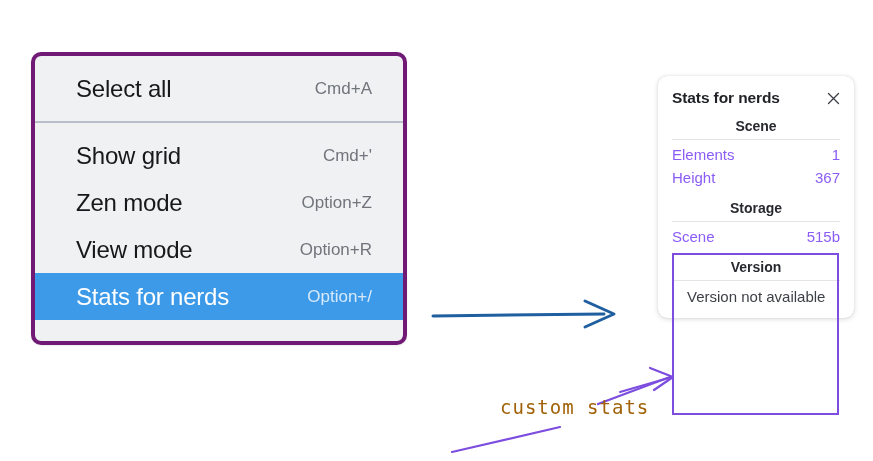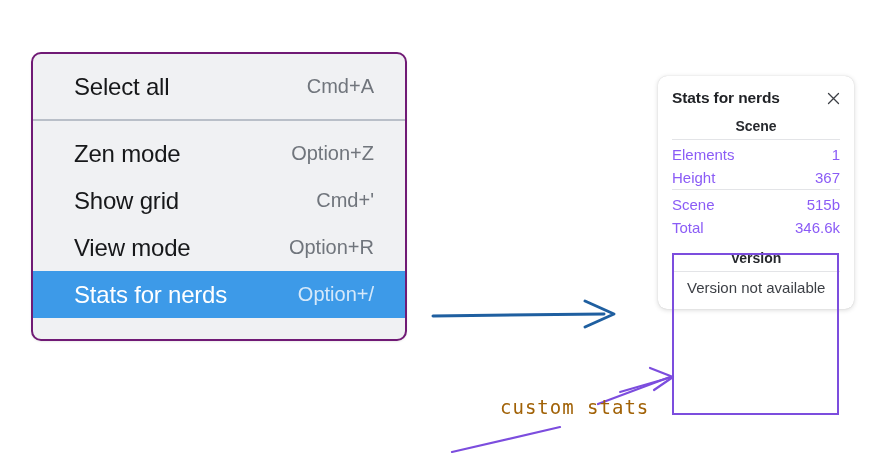--- a/index.html
+++ b/index.html
@@ -15,21 +15,21 @@
     overflow: hidden;
   }
 
   
   #context-menu {
     position: absolute;
     left: 31px;
     top: 52px;
     width: 376px;
     background: #f0f1f3;
-    border: 2px solid #701a75;
+    border: 4px solid #701a75;
     border-radius: 10px;
     box-sizing: border-box;
     overflow: hidden;
     box-shadow: 0 1px 2px rgba(0,0,0,0.08);
   }
   .menu-pad-top { height: 9px; }
   .menu-pad-bottom { height: 21px; }
 
   .menu-item {
     height: 47px;
@@ -39,21 +39,21 @@
     box-sizing: border-box;
   }
   .menu-item .mi-label {
     font-size: 24px;
     color: #17181a;
     letter-spacing: -0.2px;
     white-space: nowrap;
   }
   .menu-item .mi-shortcut {
     margin-left: auto;
-    font-size: 20px;
+    font-size: 17px;
     color: #70757c;
     white-space: nowrap;
   }
   .menu-item.selected {
     background: #3d9ae8;
   }
   .menu-item.selected .mi-label { color: #ffffff; }
   .menu-item.selected .mi-shortcut { color: #d6e9fa; text-align: right; }
 
   .menu-separator {
@@ -168,27 +168,27 @@
   <div class="menu-item">
     <span class="mi-label">Select all</span>
     <span class="mi-shortcut">Cmd+A</span>
   </div>
 
   <div class="menu-pad-top"></div>
   <div class="menu-separator"></div>
   <div class="menu-pad-top"></div>
 
   <div class="menu-item">
+    <span class="mi-label">Show grid</span>
+    <span class="mi-shortcut">Cmd+'</span>
+  </div>
+
+  <div class="menu-item">
     <span class="mi-label">Zen mode</span>
     <span class="mi-shortcut">Option+Z</span>
-  </div>
-
-  <div class="menu-item">
-    <span class="mi-label">Show grid</span>
-    <span class="mi-shortcut">Cmd+'</span>
   </div>
 
   <div class="menu-item">
     <span class="mi-label">View mode</span>
     <span class="mi-shortcut">Option+R</span>
   </div>
 
   <div class="menu-item selected">
     <span class="mi-label">Stats for nerds</span>
     <span class="mi-shortcut">Option+/</span>
@@ -213,29 +213,26 @@
     <div class="sp-rule"></div>
     <div class="sp-row">
       <span class="sp-key">Elements</span>
       <span class="sp-val">1</span>
     </div>
     <div class="sp-row">
       <span class="sp-key">Height</span>
       <span class="sp-val">367</span>
     </div>
 
+    <div class="sp-section-title">Storage</div>
     <div class="sp-rule"></div>
     <div class="sp-row">
       <span class="sp-key">Scene</span>
       <span class="sp-val">515b</span>
     </div>
-    <div class="sp-row">
-      <span class="sp-key">Total</span>
-      <span class="sp-val">346.6k</span>
-    </div>
 
     <div class="sp-section-title">Version</div>
     <div class="sp-rule"></div>
     <div class="sp-text-row">Version not available</div>
   </div>
 </div>
 
 <div id="custom-stats-box"></div>
 
 <svg id="annotations">

